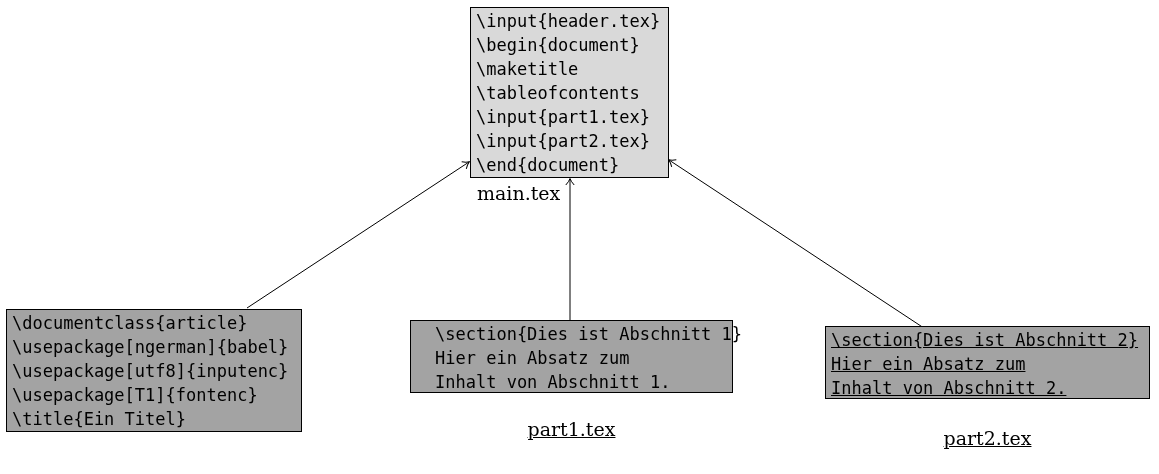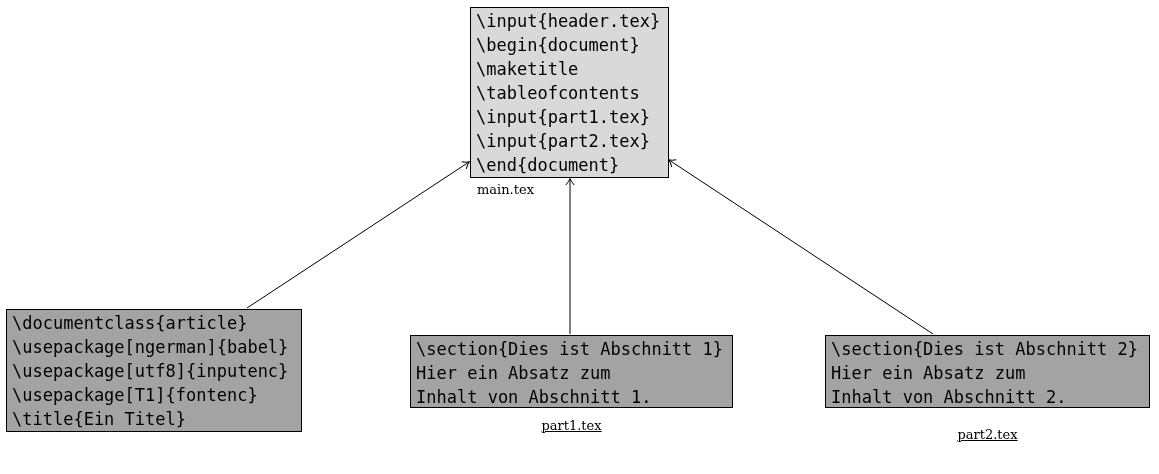--- a/index.html
+++ b/index.html
@@ -37,21 +37,21 @@
     padding: 1px 5px;
     font-family: "DejaVu Sans Mono", monospace;
     font-size: 17px;
     line-height: 24px;
     color: #000000;
     white-space: pre;
   }
   .filelabel {
     position: absolute;
     font-family: "DejaVu Serif", serif;
-    font-size: 13px;
+    font-size: 19px;
     color: #000000;
     white-space: nowrap;
   }
   .filelabel.centered {
     text-align: center;
     text-decoration: underline;
   }
 </style>
 </head>
 <body>
@@ -81,27 +81,27 @@
   <div class="filelabel" style="left:477px; top:182px;">main.tex</div>
 
   <div class="filebox" style="left:6px; top:309px; width:296px; height:123px;">
     <pre class="code">\documentclass{article}
 \usepackage[ngerman]{babel}
 \usepackage[utf8]{inputenc}
 \usepackage[T1]{fontenc}
 \title{Ein Titel}</pre>
   </div>
 
-  <div class="filebox" style="left:410px; top:335px; width:323px; height:73px;">
+  <div class="filebox" style="left:410px; top:320px; width:323px; height:73px;padding-left:19px;">
     <pre class="code">\section{Dies ist Abschnitt 1}
 Hier ein Absatz zum
 Inhalt von Abschnitt 1.</pre>
   </div>
   <div class="filelabel centered" style="left:410px; top:418px; width:323px;">part1.tex</div>
 
-  <div class="filebox" style="left:825px; top:335px; width:325px; height:73px;">
+  <div class="filebox" style="left:825px; top:326px; width:325px; height:73px;text-decoration:underline;">
     <pre class="code">\section{Dies ist Abschnitt 2}
 Hier ein Absatz zum
 Inhalt von Abschnitt 2.</pre>
   </div>
   <div class="filelabel centered" style="left:825px; top:427px; width:325px;">part2.tex</div>
 
 </div>
 
 </body></html>

